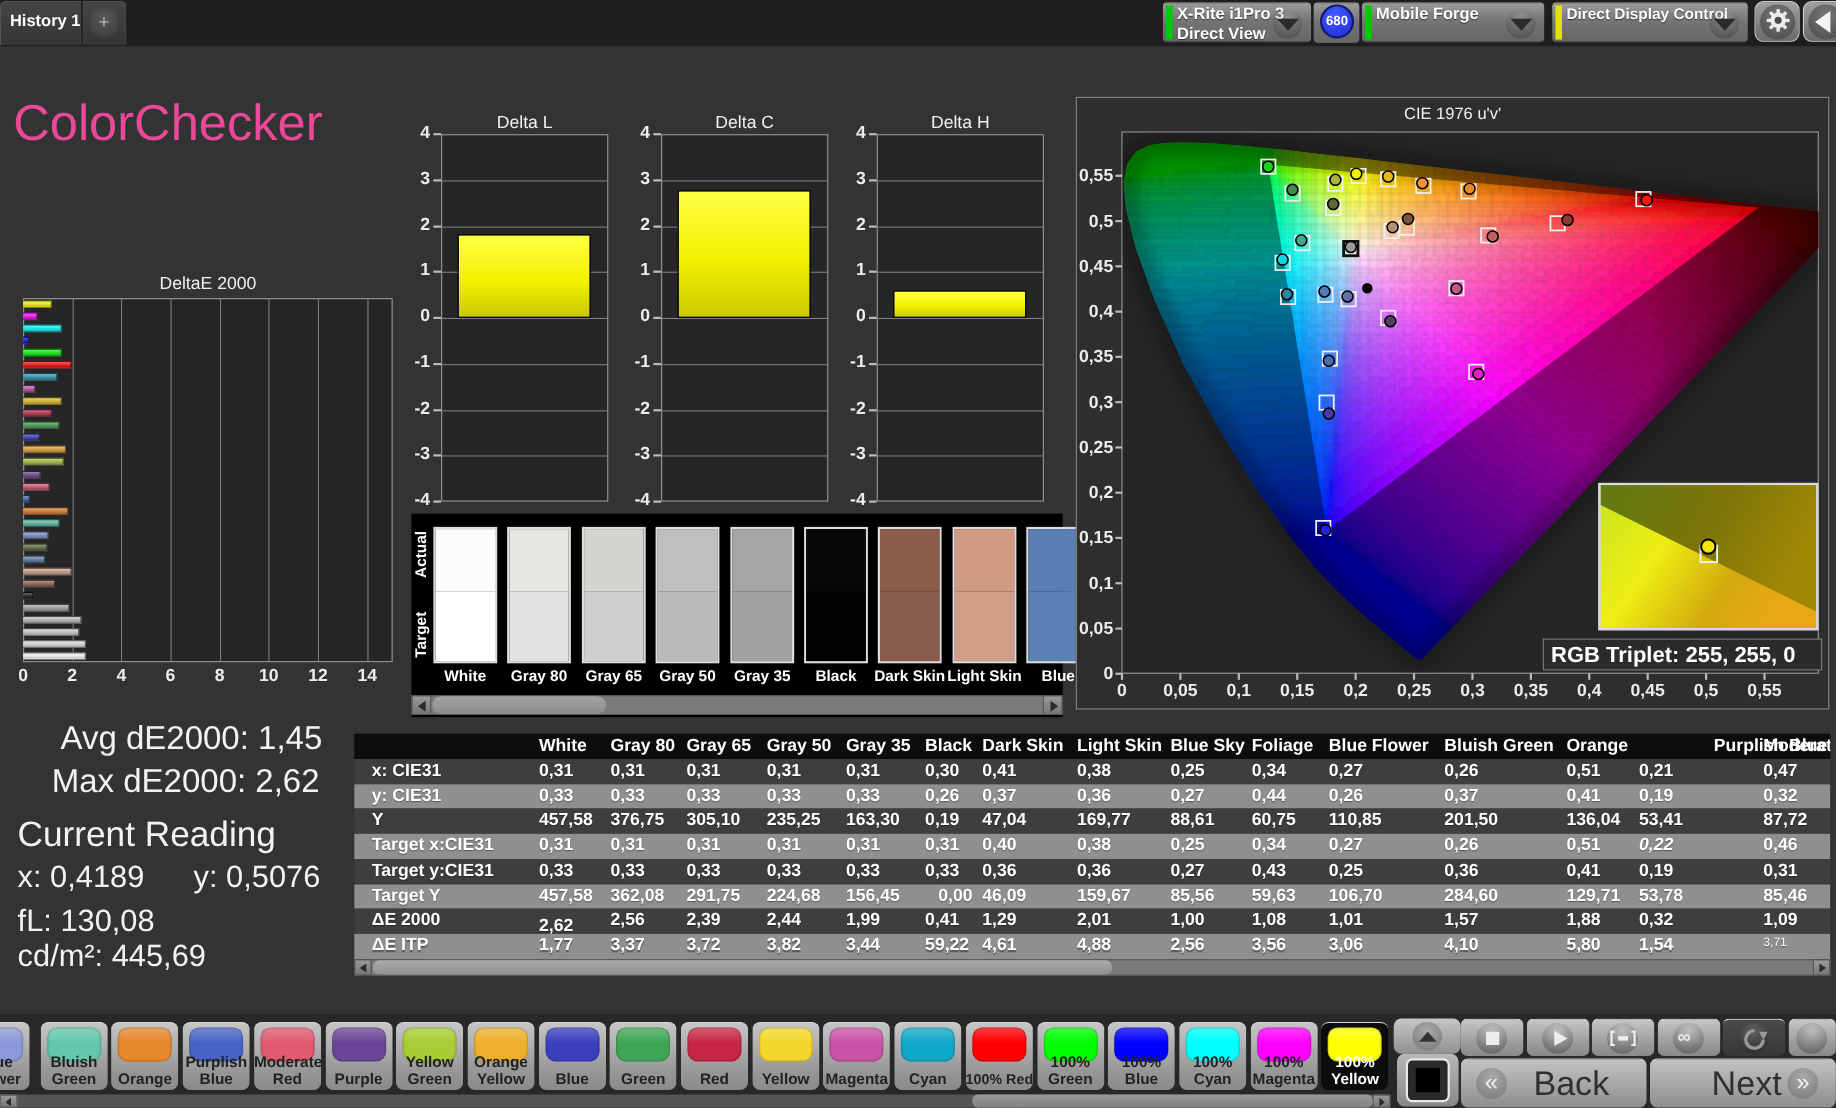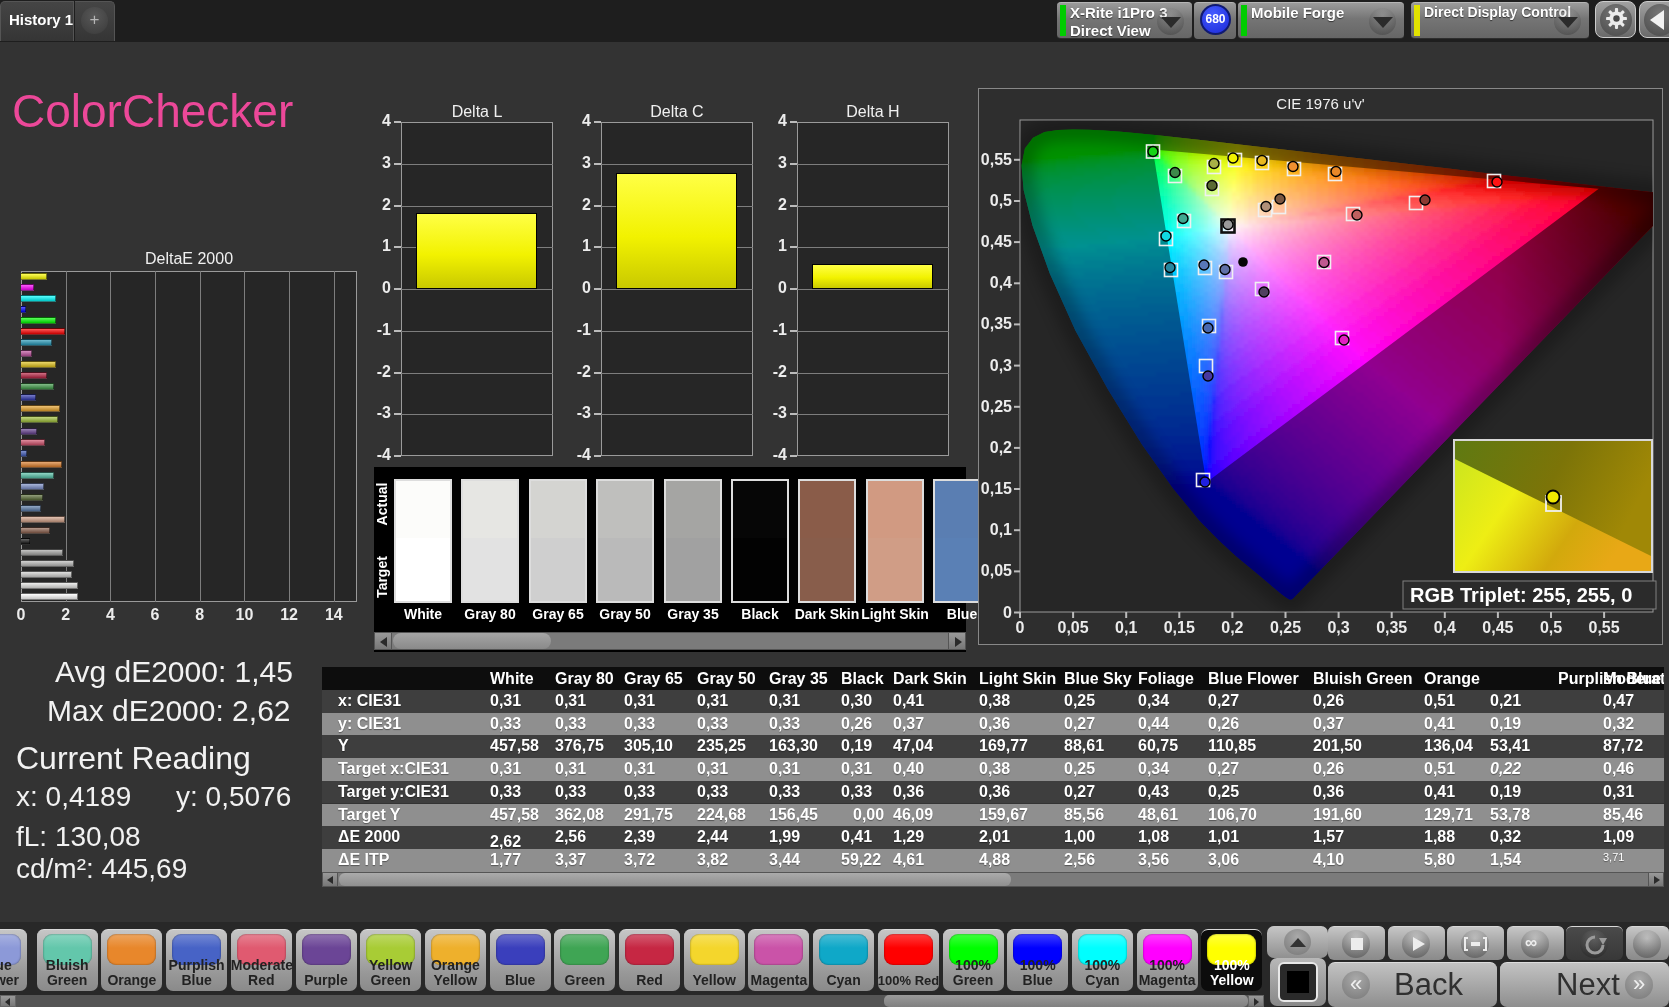--- a/index.html
+++ b/index.html
@@ -2533,23 +2533,23 @@
 <div class="txt" style="left:16px;top:138.5px;font-size:16px;font-weight:bold;text-shadow:0 1px 1px rgba(0,0,0,0.4);">Target Y</div>
 <div class="txt" style="left:168px;top:138.5px;font-size:16px;font-weight:bold;text-shadow:0 1px 1px rgba(0,0,0,0.4);">457,58</div>
 <div class="txt" style="left:233px;top:138.5px;font-size:16px;font-weight:bold;text-shadow:0 1px 1px rgba(0,0,0,0.4);">362,08</div>
 <div class="txt" style="left:302px;top:138.5px;font-size:16px;font-weight:bold;text-shadow:0 1px 1px rgba(0,0,0,0.4);">291,75</div>
 <div class="txt" style="left:375px;top:138.5px;font-size:16px;font-weight:bold;text-shadow:0 1px 1px rgba(0,0,0,0.4);">224,68</div>
 <div class="txt" style="left:447px;top:138.5px;font-size:16px;font-weight:bold;text-shadow:0 1px 1px rgba(0,0,0,0.4);">156,45</div>
 <div class="txt" style="left:519px;top:138.5px;font-size:16px;font-weight:bold;text-shadow:0 1px 1px rgba(0,0,0,0.4);margin-left:12px;">0,00</div>
 <div class="txt" style="left:571px;top:138.5px;font-size:16px;font-weight:bold;text-shadow:0 1px 1px rgba(0,0,0,0.4);">46,09</div>
 <div class="txt" style="left:657px;top:138.5px;font-size:16px;font-weight:bold;text-shadow:0 1px 1px rgba(0,0,0,0.4);">159,67</div>
 <div class="txt" style="left:742px;top:138.5px;font-size:16px;font-weight:bold;text-shadow:0 1px 1px rgba(0,0,0,0.4);">85,56</div>
-<div class="txt" style="left:816px;top:138.5px;font-size:16px;font-weight:bold;text-shadow:0 1px 1px rgba(0,0,0,0.4);">48,61</div>
+<div class="txt" style="left:816px;top:138.5px;font-size:16px;font-weight:bold;text-shadow:0 1px 1px rgba(0,0,0,0.4);">59,63</div>
 <div class="txt" style="left:886px;top:138.5px;font-size:16px;font-weight:bold;text-shadow:0 1px 1px rgba(0,0,0,0.4);">106,70</div>
-<div class="txt" style="left:991px;top:138.5px;font-size:16px;font-weight:bold;text-shadow:0 1px 1px rgba(0,0,0,0.4);">191,60</div>
+<div class="txt" style="left:991px;top:138.5px;font-size:16px;font-weight:bold;text-shadow:0 1px 1px rgba(0,0,0,0.4);">284,60</div>
 <div class="txt" style="left:1102px;top:138.5px;font-size:16px;font-weight:bold;text-shadow:0 1px 1px rgba(0,0,0,0.4);">129,71</div>
 <div class="txt" style="left:1168px;top:138.5px;font-size:16px;font-weight:bold;text-shadow:0 1px 1px rgba(0,0,0,0.4);">53,78</div>
 <div class="txt" style="left:1281px;top:138.5px;font-size:16px;font-weight:bold;text-shadow:0 1px 1px rgba(0,0,0,0.4);">85,46</div>
 <div class="abs" style="left:0;top:159.2px;width:1342px;height:22.7px;background:#3e3e3e;"></div>
 <div class="txt" style="left:16px;top:161.2px;font-size:16px;font-weight:bold;text-shadow:0 1px 1px rgba(0,0,0,0.4);">ΔE 2000</div>
 <div class="txt" style="left:168px;top:166px;font-size:16px;font-weight:bold;text-shadow:0 1px 1px rgba(0,0,0,0.4);">2,62</div>
 <div class="txt" style="left:233px;top:161.2px;font-size:16px;font-weight:bold;text-shadow:0 1px 1px rgba(0,0,0,0.4);">2,56</div>
 <div class="txt" style="left:302px;top:161.2px;font-size:16px;font-weight:bold;text-shadow:0 1px 1px rgba(0,0,0,0.4);">2,39</div>
 <div class="txt" style="left:375px;top:161.2px;font-size:16px;font-weight:bold;text-shadow:0 1px 1px rgba(0,0,0,0.4);">2,44</div>
 <div class="txt" style="left:447px;top:161.2px;font-size:16px;font-weight:bold;text-shadow:0 1px 1px rgba(0,0,0,0.4);">1,99</div>

